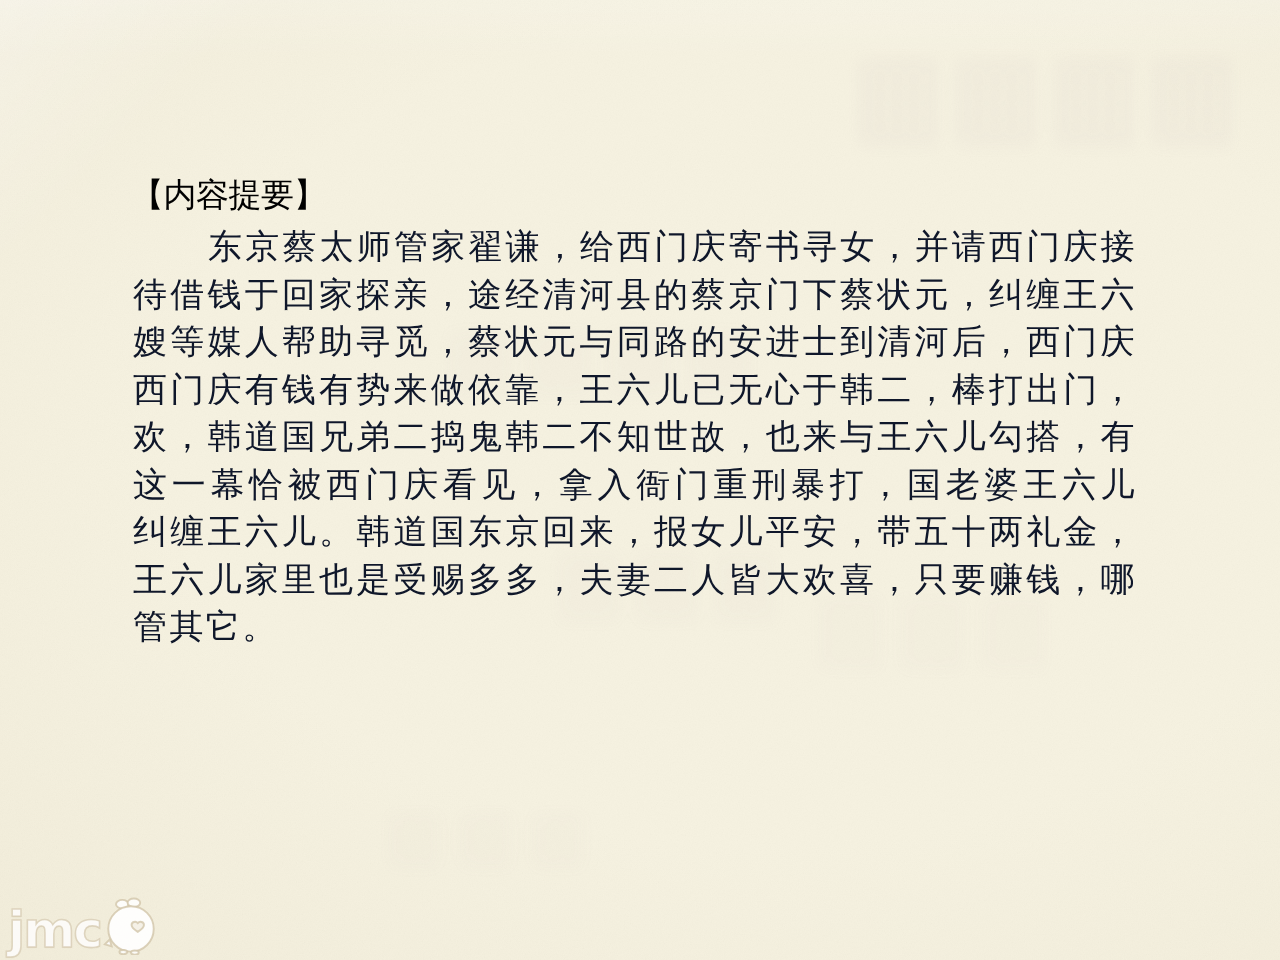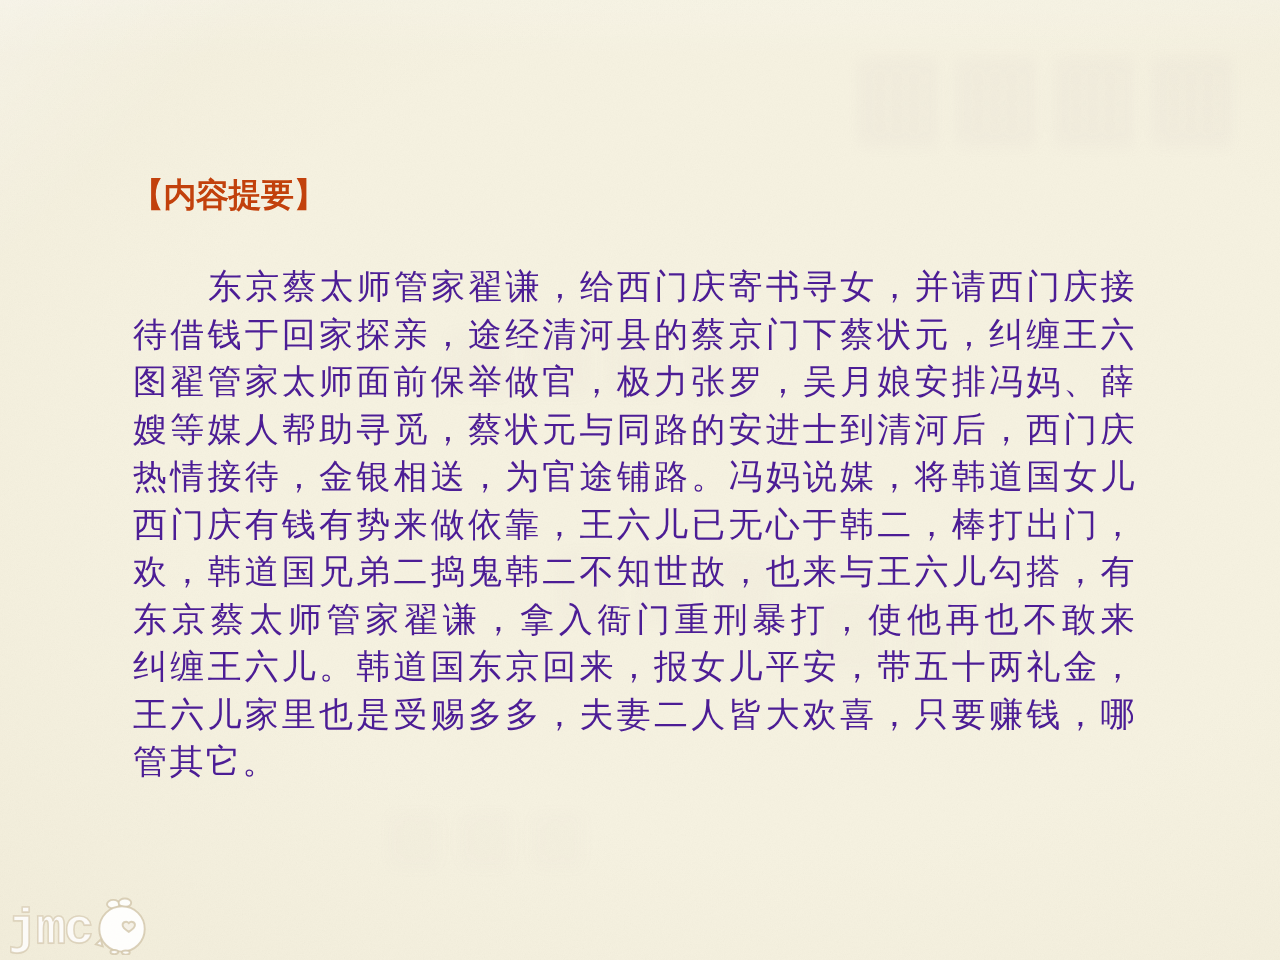--- a/index.html
+++ b/index.html
@@ -50,35 +50,34 @@
   .ghost-c { left: 820px; top: 596px; opacity: 0.08; }
   .ghost-c .g-char { width: 62px; height: 74px; }
   .ghost-d { left: 390px; top: 812px; opacity: 0.08; }
   .ghost-d .g-char { width: 52px; height: 56px; }
 
   
   .heading {
     position: absolute;
     left: 131px; top: 173px;
     font-size: 33px;
-    font-weight: bold;
+    font-weight: normal;
     letter-spacing: -0.5px;
-    color: #c2410c;
+    color: #000000;
     white-space: nowrap;
   }
 
   
   .paragraph {
     position: absolute;
     left: 133px; top: 223px;
     width: 1004px;
     font-size: 34px;
-    color: #4c1d95;
+    color: #0f172a;
     letter-spacing: 2.4px;
-    margin-top: 40px;
   }
   .pline {
     height: 47.5px;
     line-height: 47.5px;
     text-align: justify;
     text-align-last: justify;
     text-justify: inter-character;
     overflow: hidden;
   }
   .pline.indent { text-indent: 75px; }
@@ -93,21 +92,21 @@
     align-items: center;
     font-family: "DejaVu Sans", "Liberation Sans", sans-serif;
     font-weight: 800;
     font-size: 50px;
     letter-spacing: -2px;
     color: rgba(255,255,255,0.85);
     -webkit-text-stroke: 1.5px rgba(213,202,176,0.75);
     text-shadow: 0 1px 1px rgba(210,198,170,0.35);
     user-select: none;
   }
-  .watermark .wm-text { line-height: 1; padding-top: 8px; font-family: Liberation Mono, monospace; }
+  .watermark .wm-text { line-height: 1; padding-top: 8px; }
   .watermark .mascot { width: 58px; height: 58px; margin: 0 1px; }
 </style>
 </head>
 <body>
 
 <div class="page-surface"></div>
 
 <svg class="texture-overlay" width="1280" height="960">
   <filter id="paperNoise">
     <feTurbulence type="fractalNoise" baseFrequency="0.85" numOctaves="2" stitchTiles="stitch"></feTurbulence>
@@ -142,26 +141,24 @@
   <div class="g-char"></div>
     <div class="g-char"></div>
     <div class="g-char"></div>
 </div>
 
 <div class="heading">【内容提要】</div>
 
 <div class="paragraph">
   <div class="pline indent">东京蔡太师管家翟谦，给西门庆寄书寻女，并请西门庆接</div>
   <div class="pline">待借钱于回家探亲，途经清河县的蔡京门下蔡状元，纠缠王六儿</div>
-  <div class="pline">图翟管家太师面前保举做官，极力张罗，吴月娘安排冯妈、薛</div>
   <div class="pline">嫂等媒人帮助寻觅，蔡状元与同路的安进士到清河后，西门庆</div>
-  <div class="pline">热情接待，金银相送，为官途铺路。冯妈说媒，将韩道国女儿</div>
   <div class="pline">西门庆有钱有势来做依靠，王六儿已无心于韩二，棒打出门，</div>
   <div class="pline">欢，韩道国兄弟二捣鬼韩二不知世故，也来与王六儿勾搭，有</div>
-  <div class="pline">东京蔡太师管家翟谦，拿入衙门重刑暴打，使他再也不敢来</div>
+  <div class="pline">这一幕恰被西门庆看见，拿入衙门重刑暴打，国老婆王六儿</div>
   <div class="pline">纠缠王六儿。韩道国东京回来，报女儿平安，带五十两礼金，</div>
   <div class="pline">王六儿家里也是受赐多多，夫妻二人皆大欢喜，只要赚钱，哪</div>
   <div class="pline last">管其它。</div>
 </div>
 
 <div class="watermark">
   <span class="wm-text">jmc</span>
   <svg class="mascot" viewBox="0 0 60 60">
     <g fill="none" stroke="rgba(210,198,170,0.8)" stroke-width="2">
 

